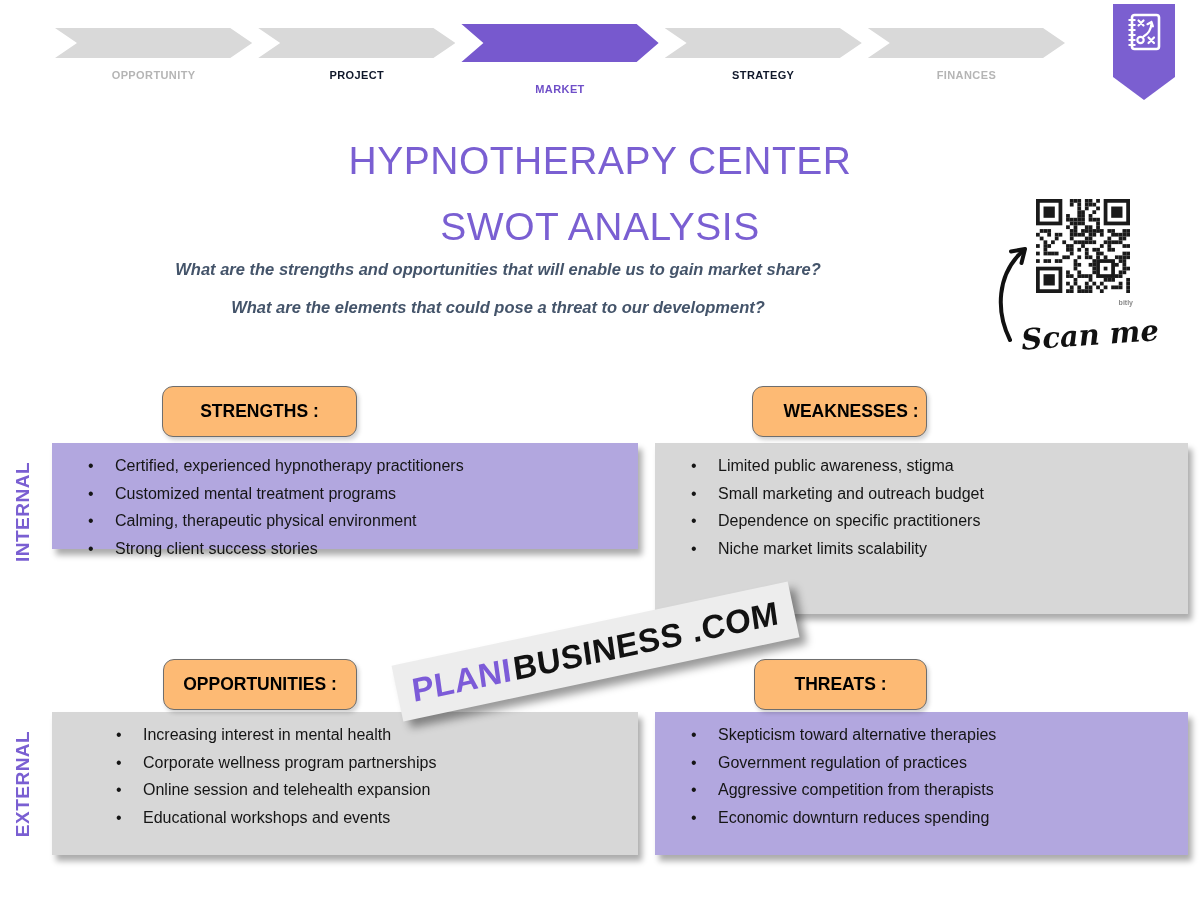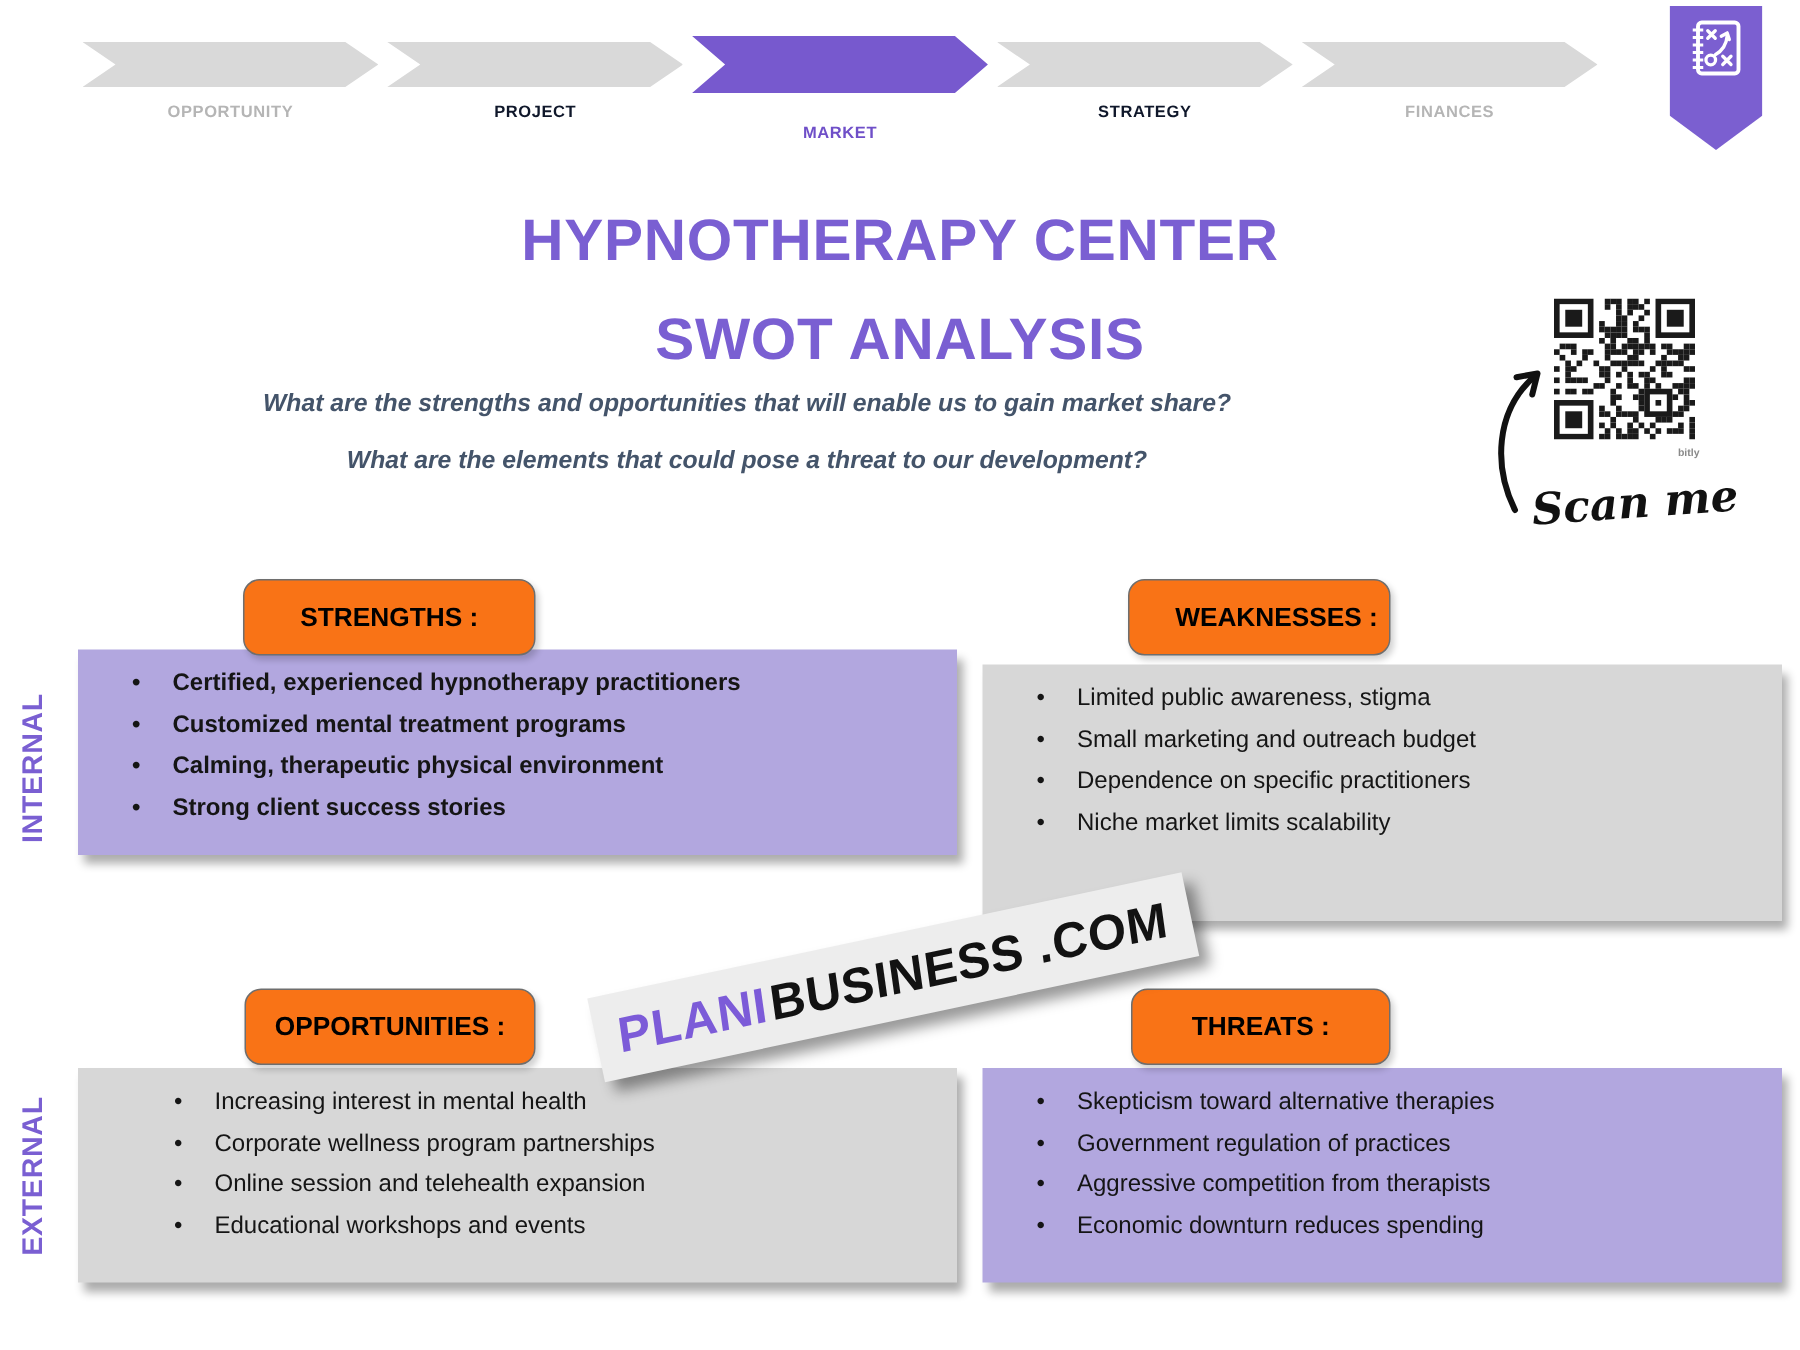--- a/index.html
+++ b/index.html
@@ -18,52 +18,52 @@
   .step.done .step-label { color: #0f172a; }
   .step.active .step-label { color: #6F4FC8; margin-top: 21px; }
 
   
   .bookmark { position: absolute; left: 1113px; top: 4px; width: 62px; height: 96px; background: #7B5FD0;
     clip-path: polygon(0 0, 100% 0, 100% 76%, 50% 100%, 0 76%); display: flex; justify-content: center; }
   .bookmark svg { margin-top: 8px; }
 
   
   .title-block { position: absolute; top: 128px; left: 0; width: 100%; text-align: center;
-    color: #7A5FD2; font-weight: bold; font-size: 39px; line-height: 66px; letter-spacing: .5px; }
+    color: #7A5FD2; font-weight: normal; font-size: 39px; line-height: 66px; letter-spacing: .5px; }
   .subtitle-block { position: absolute; top: 250px; left: 0; width: 83%; text-align: center;
     color: #44546A; font-style: italic; font-weight: 600; font-size: 16.5px; line-height: 38px; }
 
   
   .qr-card { position: absolute; left: 1028px; top: 192px; width: 110px; height: 120px; background: #fff; }
   .qr-card svg { position: absolute; left: 8px; top: 7px; }
   .bitly-label { position: absolute; right: 5px; bottom: 6px; font-size: 7px; color: #8a8a8a; font-weight: bold; }
   .scan-me { position: absolute; left: 1012px; top: 318px; width: 156px; text-align: center;
     font-family: "DejaVu Serif", serif; font-style: italic; font-weight: bold; font-size: 29px;
     color: #111; transform: rotate(-4deg); }
   .scan-arrow { position: absolute; left: 994px; top: 240px; }
 
   
   .side-label { position: absolute; left: 2px; width: 42px; display: flex; align-items: center; justify-content: center; }
   .side-label span { transform: rotate(-90deg); white-space: nowrap; color: #7A5FD2;
     font-weight: bold; font-size: 19px; letter-spacing: .5px; }
   .side-internal { top: 443px; height: 137px; }
   .side-external { top: 712px; height: 143px; }
 
-  .pill { position: absolute; height: 51px; background: #f97316; border: 1.6px solid #6e6e6e; border-radius: 11px;
+  .pill { position: absolute; height: 51px; background: #fdba74; border: 1.6px solid #6e6e6e; border-radius: 11px;
     display: flex; align-items: center; justify-content: center; font-weight: bold; font-size: 17.5px; color: #000;
     box-shadow: 2px 3px 4px rgba(0,0,0,.18); z-index: 10; }
   .pill-strengths    { left: 162px; top: 386px; width: 195px; }
   .pill-weaknesses   { left: 752px; top: 386px; width: 175px; padding-left: 23px; }
   .pill-opportunities{ left: 163px; top: 659px; width: 194px; }
   .pill-threats      { left: 754px; top: 659px; width: 173px; }
 
   .swot-box { position: absolute; box-shadow: 4px 6px 6px rgba(0,0,0,.33); z-index: 5; }
   .tone-purple { background: #B2A7DF; }
   .tone-gray   { background: #D7D7D7; }
-  .box-strengths    { left: 52px;  top: 433px; width: 586px; height: 137px; font-weight: bold; }
+  .box-strengths    { left: 52px;  top: 443px; width: 586px; height: 106px; }
   .box-weaknesses   { left: 655px; top: 443px; width: 533px; height: 171px; }
   .box-opportunities{ left: 52px;  top: 712px; width: 586px; height: 143px; padding-left: 28px; }
   .box-threats      { left: 655px; top: 712px; width: 533px; height: 143px; }
 
   .swot-box ul { list-style: none; margin: 9px 0 0 36px; }
   .swot-box li { position: relative; padding-left: 27px; font-size: 16px; line-height: 27.5px; color: #151515; }
   .swot-box li::before { content: "•"; position: absolute; left: 0; top: 0; font-size: 16px; color: #151515; }
 
   
   .watermark { position: absolute; left: 393px; top: 623px; width: 405px; height: 57px; background: #EDEDED;

